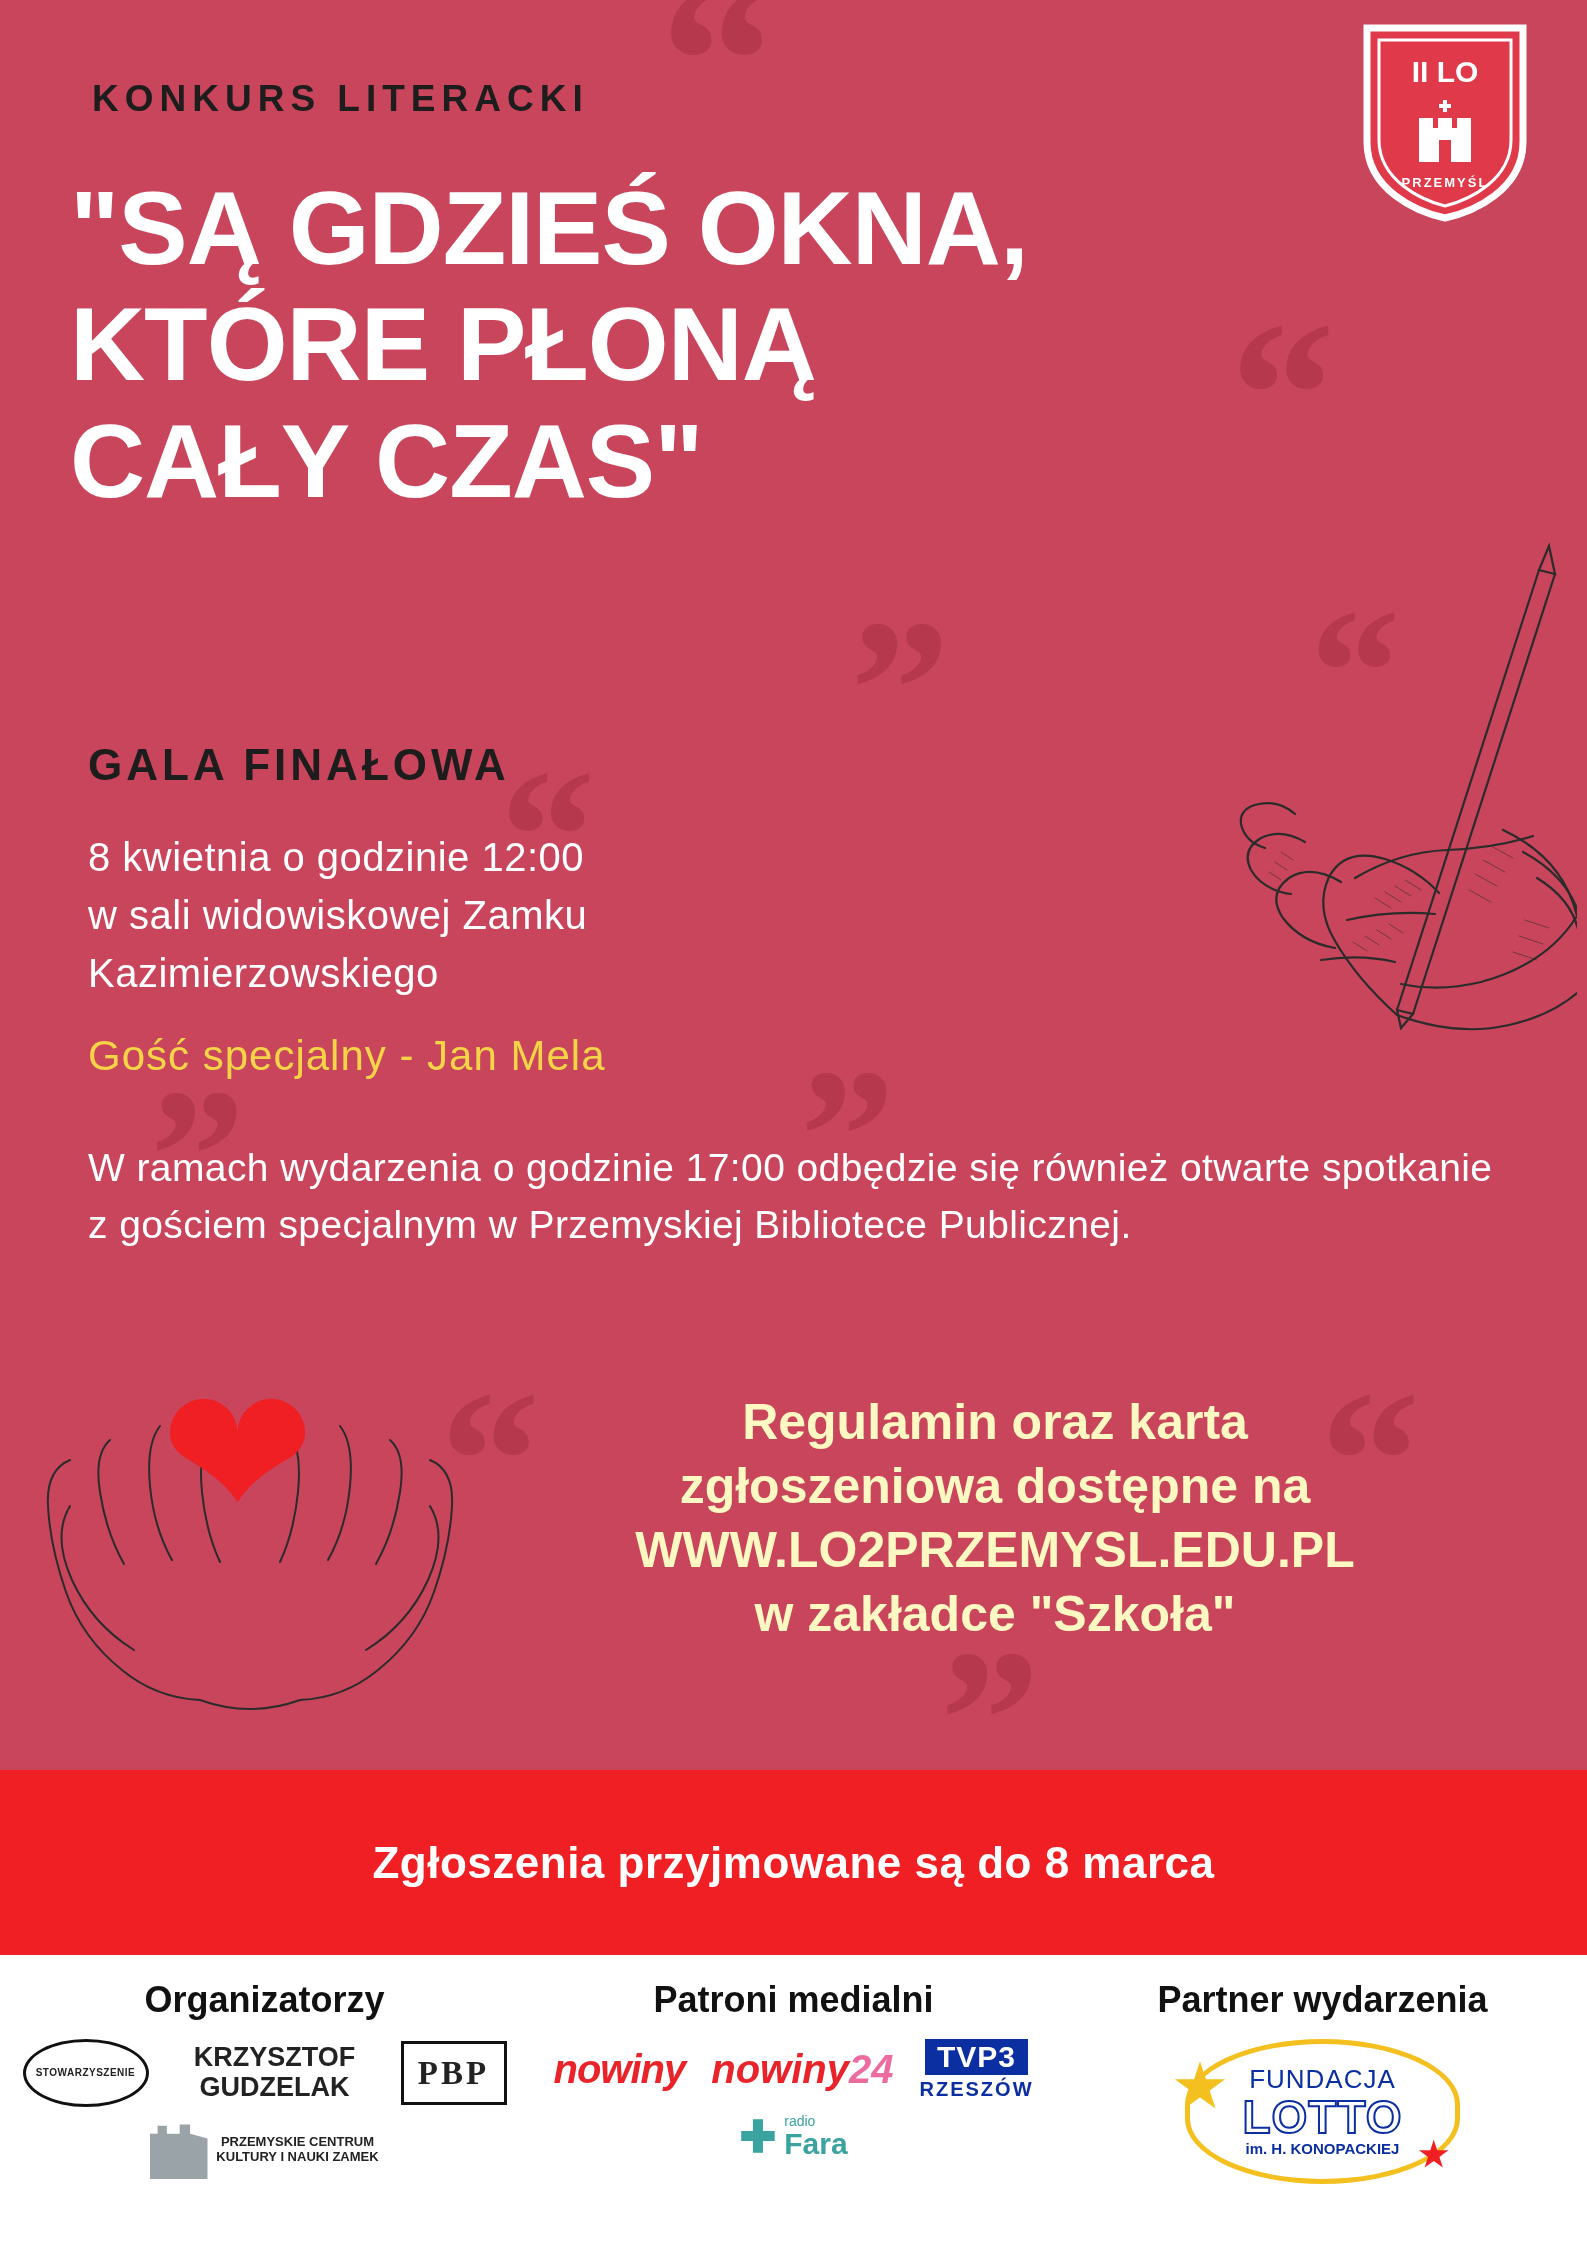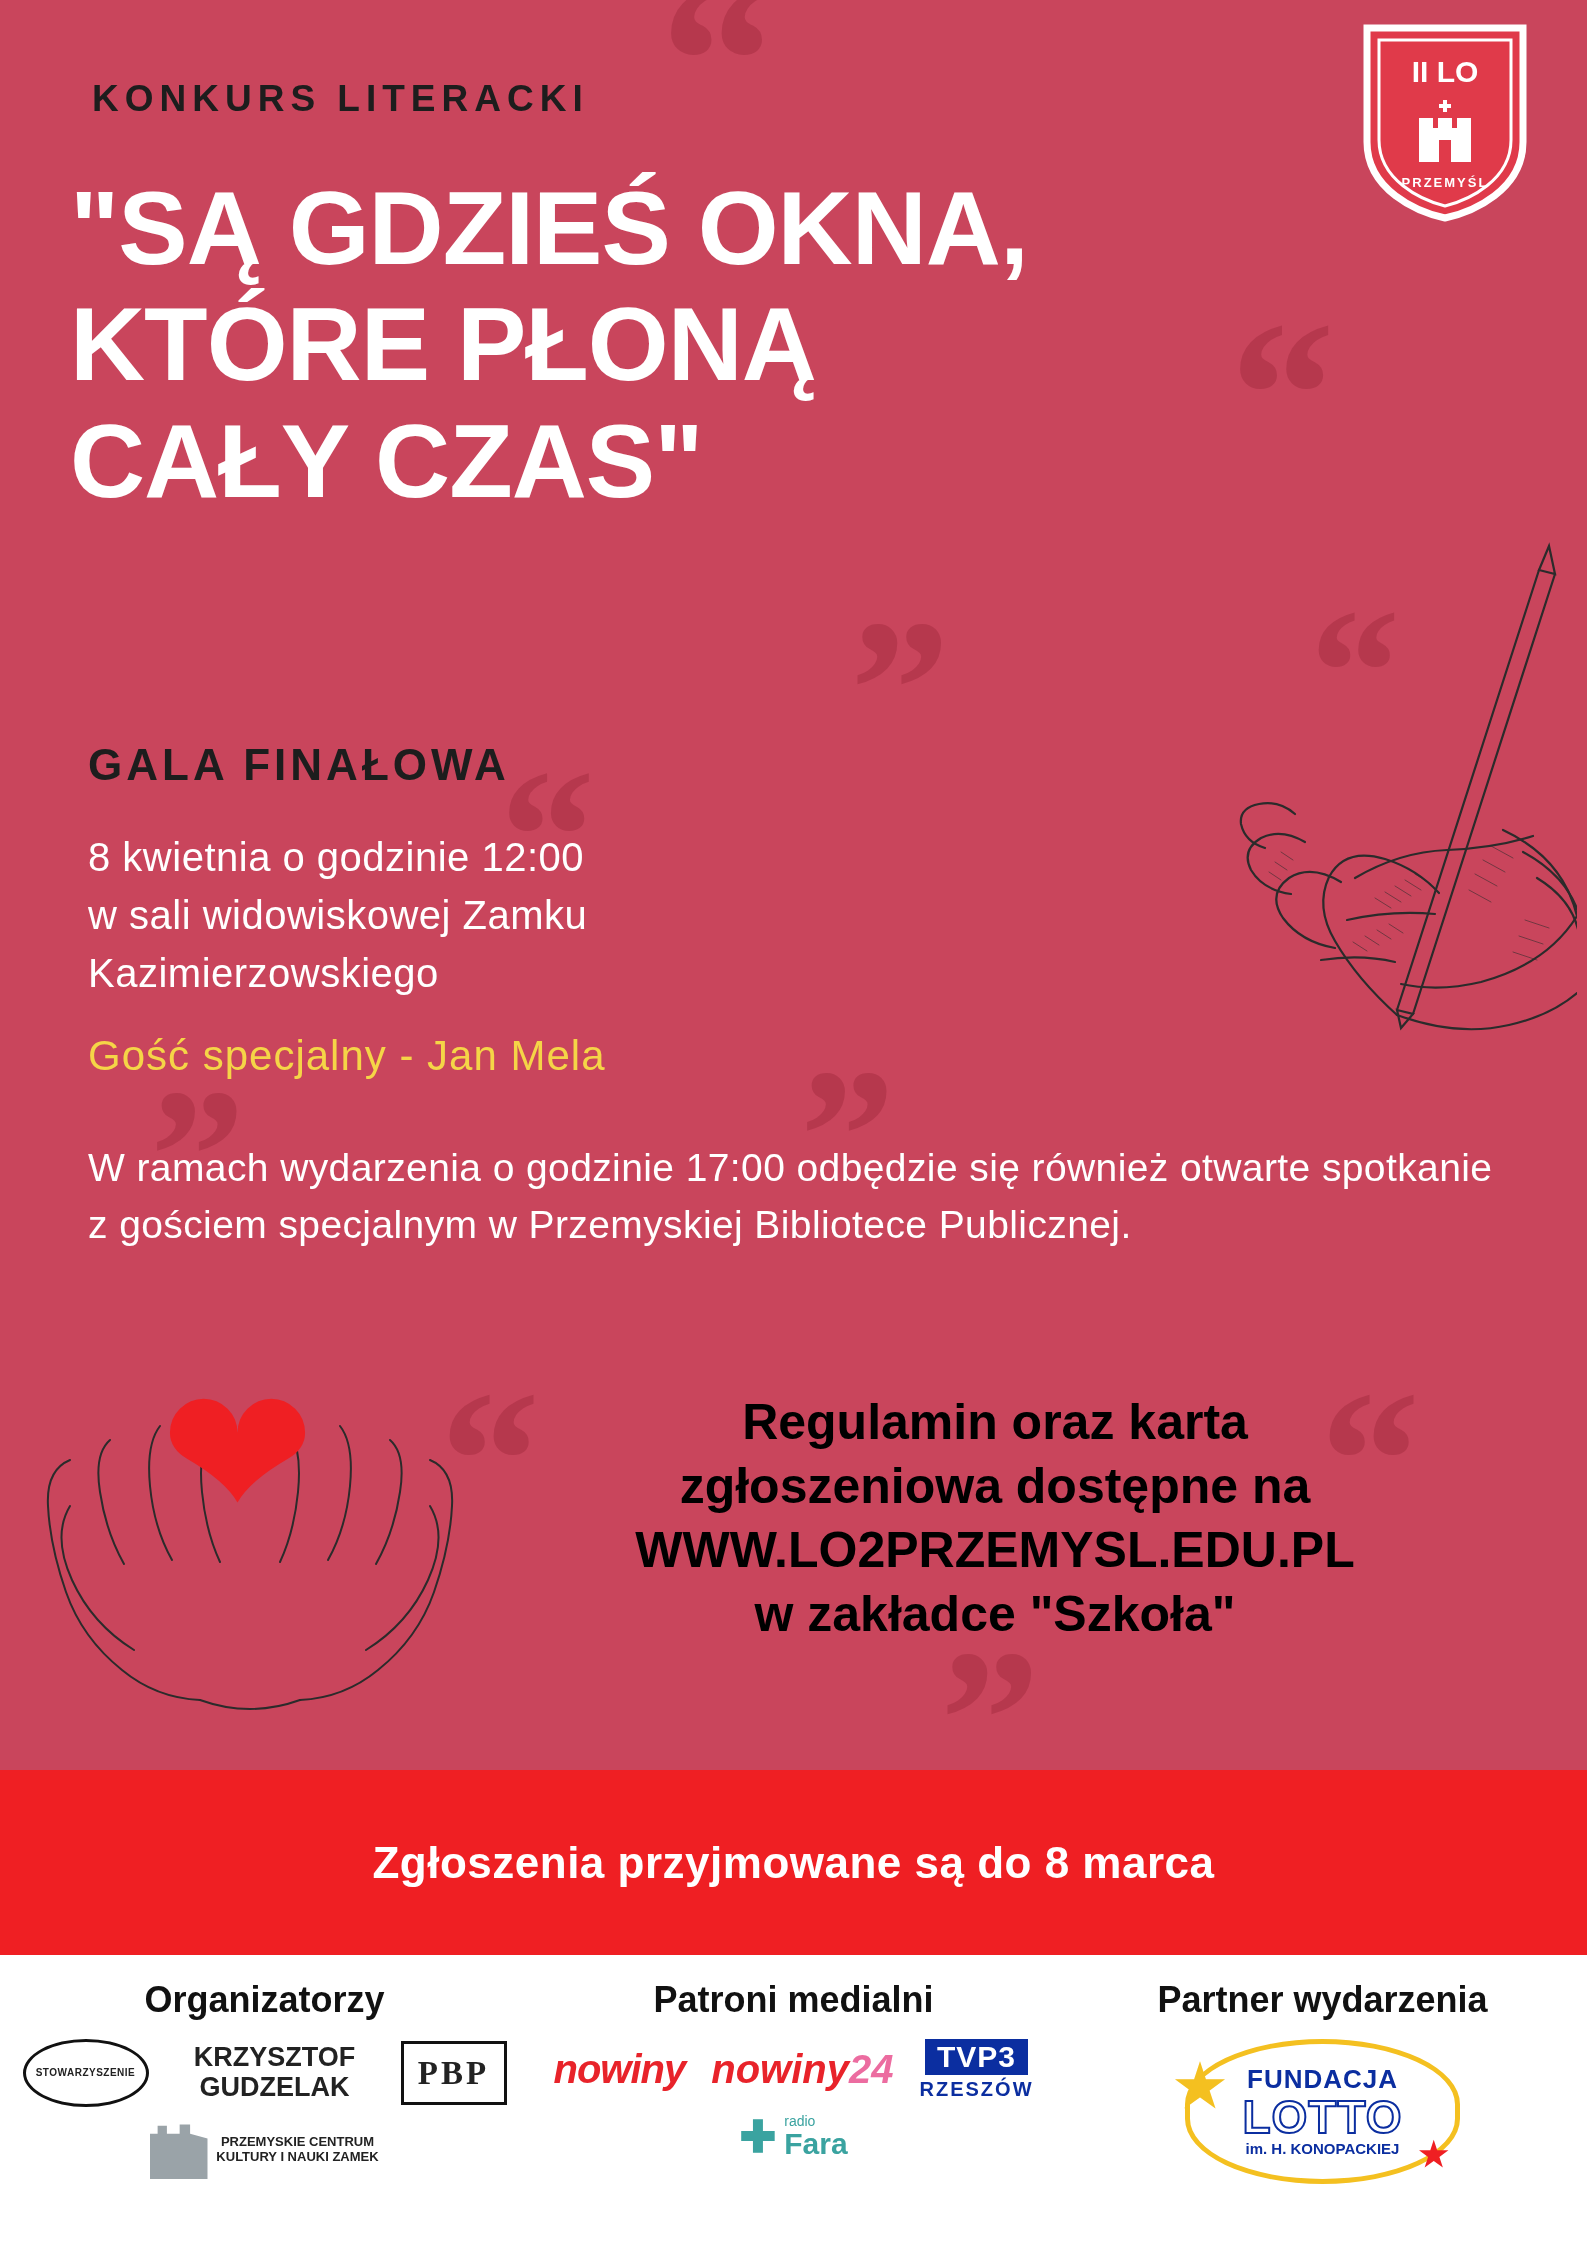--- a/index.html
+++ b/index.html
@@ -103,21 +103,21 @@
 
   .rules {
     position: absolute;
     left: 440px;
     top: 1390px;
     width: 1110px;
     text-align: center;
     font-size: 50px;
     font-weight: bold;
     line-height: 1.28;
-    color: #000000;
+    color: #fef9c3;
   }
   .rules .url { letter-spacing: 0px; }
 
   
   .band {
     position: absolute;
     left: 0;
     top: 1770px;
     width: 1587px;
     height: 185px;
@@ -213,21 +213,21 @@
   .tvp-sub { color: #0b2ea0; font-size: 20px; font-weight: bold; letter-spacing: 2px; }
   .logo-fara { display: flex; align-items: center; gap: 8px; }
   .fara-cross { color: #3aa3a0; font-size: 44px; line-height: .8; }
   .fara-txt { color: #3aa3a0; font-size: 30px; font-weight: bold; text-align: left; }
   .fara-txt small { display: block; font-size: 14px; font-weight: normal; }
   .logo-lotto {
     width: 265px; height: 135px; position: relative;
     background: #ffffff; border: 5px solid #f4c020; border-radius: 50%/45%;
     display: flex; flex-direction: column; align-items: center; justify-content: center;
   }
-  .lotto-top { color: #0b2ea0; font-size: 26px; font-weight: bold; letter-spacing: 1px; }
+  .lotto-top { color: #0b2ea0; font-size: 26px; font-weight: normal; letter-spacing: 1px; }
   .lotto-main {
     color: #ffffff; font-size: 46px; font-weight: bold; letter-spacing: 1px;
     -webkit-text-stroke: 2px #0b2ea0;
   }
   .lotto-sub { color: #0b2ea0; font-size: 15px; font-weight: bold; }
   .lotto-star {
     position: absolute; left: -16px; top: 22px;
     color: #f4c020; font-size: 58px; line-height: .7;
   }
   .lotto-star2 {

